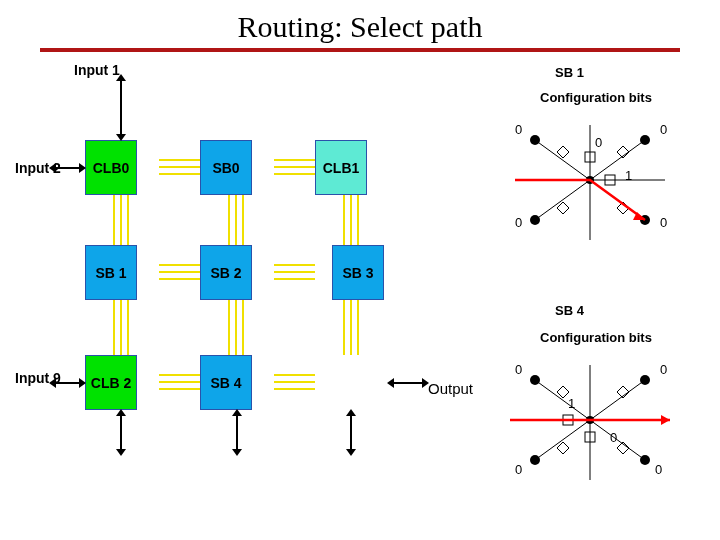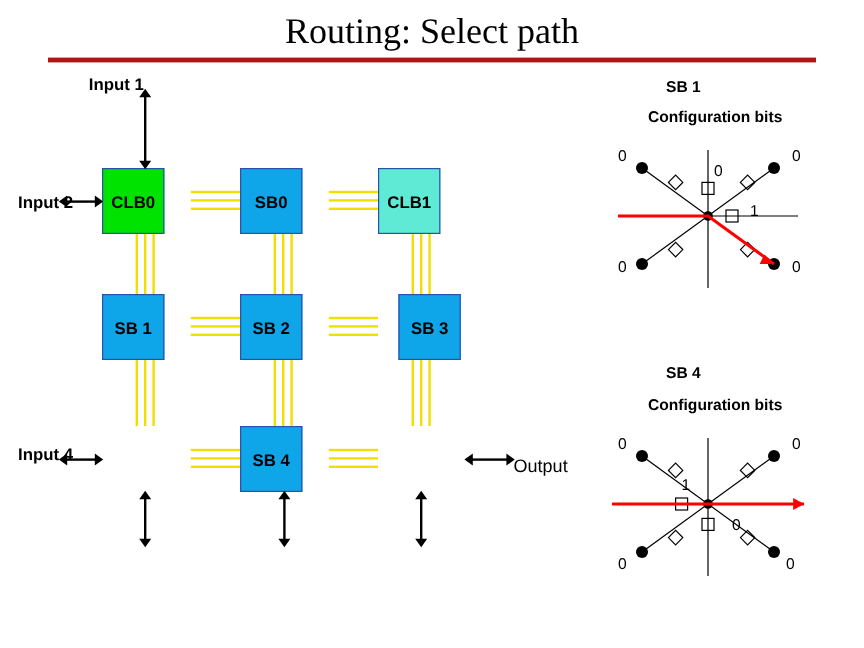--- a/index.html
+++ b/index.html
@@ -86,31 +86,32 @@
 </head>
 <body>
 
 <div class="title">Routing: Select path</div>
 <div class="title-underline"></div>
 
 <div class="stage">
 
   <span class="label" style="left:74px; top:12px;">Input 1</span>
   <span class="label" style="left:15px; top:110px;">Input 2</span>
-  <span class="label" style="left:15px; top:320px;">Input 4</span>
+  <span class="label" style="left:15px; top:320px;">Input 9</span>
   <span class="label out-label" style="left:428px; top:330px;">Output</span>
 
   <div class="box clb-g" style="left:85px;  top:90px;">CLB0</div>
   <div class="box sb" style="left:200px; top:90px;">SB0</div>
   <div class="box clb-r" style="left:315px; top:90px;">CLB1</div>
 
   <div class="box sb" style="left:85px;  top:195px;">SB 1</div>
   <div class="box sb" style="left:200px; top:195px;">SB 2</div>
   <div class="box sb" style="left:315px; top:195px;margin-left:17px;">SB 3</div>
 
+  <div class="box clb-g" style="left:85px;  top:305px;">CLB 2</div>
   <div class="box sb" style="left:200px; top:305px;">SB 4</div>
 
   <div class="arrow-v av-up av-down" style="left:120px; top:30px; height:55px;"></div>
   <div class="arrow-h ah-left ah-right" style="left:55px; top:117px; width:25px;"></div>
   <div class="arrow-h ah-left ah-right" style="left:55px; top:332px; width:25px;"></div>
   <div class="arrow-h ah-left ah-right" style="left:393px; top:332px; width:30px;"></div>
 
   <div class="arrow-v av-up av-down" style="left:120px; top:365px; height:35px;"></div>
   <div class="arrow-v av-up av-down" style="left:236px; top:365px; height:35px;"></div>
   <div class="arrow-v av-up av-down" style="left:350px; top:365px; height:35px;"></div>

